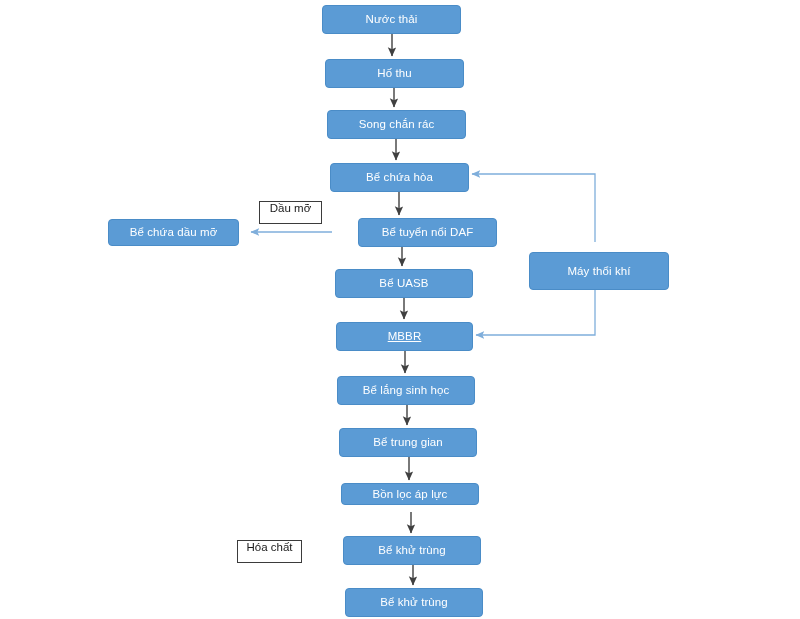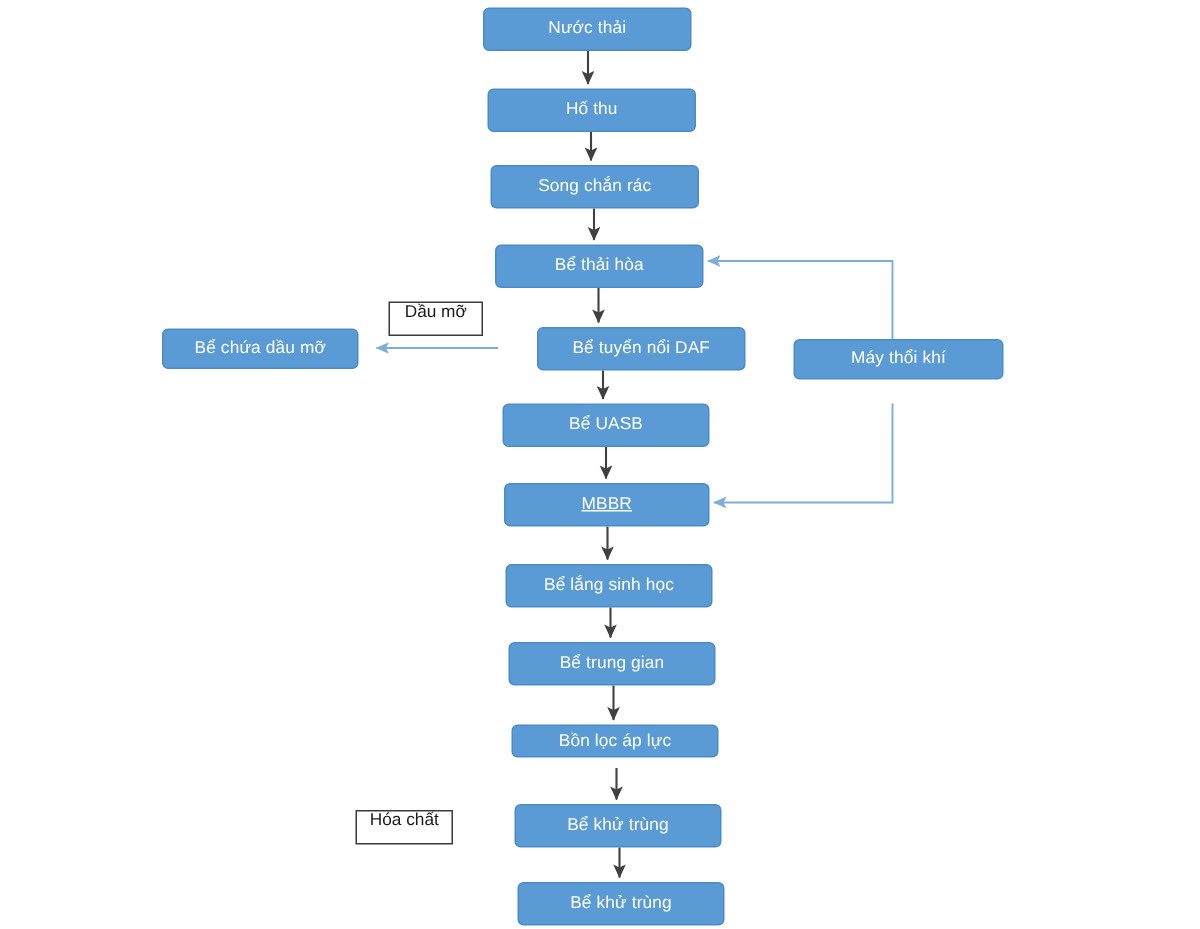--- a/index.html
+++ b/index.html
@@ -102,21 +102,21 @@
       <div class="node" style="left: 322px; top: 5px; width: 139px; height: 29px;">
         <span>Nước thải</span>
       </div>
       <div class="node" style="left: 325px; top: 59px; width: 139px; height: 29px;">
         <span>Hố thu</span>
       </div>
       <div class="node" style="left: 327px; top: 110px; width: 139px; height: 29px;">
         <span>Song chắn rác</span>
       </div>
       <div class="node" style="left: 330px; top: 163px; width: 139px; height: 29px;">
-        <span>Bể thải hòa</span>
+        <span>Bể chứa hòa</span>
       </div>
       <div class="node" style="left: 332px; top: 218px; width: 139px; height: 29px; margin-left: 26px;">
         <span>Bể tuyển nổi DAF</span>
       </div>
       <div class="node" style="left: 335px; top: 269px; width: 138px; height: 29px; text-align: right;">
         <span>Bể UASB</span>
       </div>
       <div class="node" style="left: 336px; top: 322px; width: 137px; height: 29px; text-decoration: underline;">
         <span>MBBR</span>
       </div>
@@ -131,21 +131,21 @@
       </div>
       <div class="node" style="left: 343px; top: 536px; width: 138px; height: 29px;">
         <span>Bể khử trùng</span>
       </div>
       <div class="node" style="left: 345px; top: 588px; width: 138px; height: 29px;">
         <span>Bể khử trùng</span>
       </div>
       <div class="node" style="left: 108px; top: 219px; width: 131px; height: 27px;">
         <span>Bể chứa dầu mỡ</span>
       </div>
-      <div class="node" style="left: 529px; top: 226px; width: 140px; height: 27px;">
+      <div class="node" style="left: 529px; top: 252px; width: 140px; height: 38px;">
         <span>Máy thổi khí</span>
       </div>
     </div>
   <div>
       <div class="label-box" style="left: 259px; top: 201px; width: 63px; height: 23px;">
         <span>Dầu mỡ</span>
       </div>
       <div class="label-box" style="left: 237px; top: 540px; width: 65px; height: 23px;">
         <span>Hóa chất</span>
       </div>

